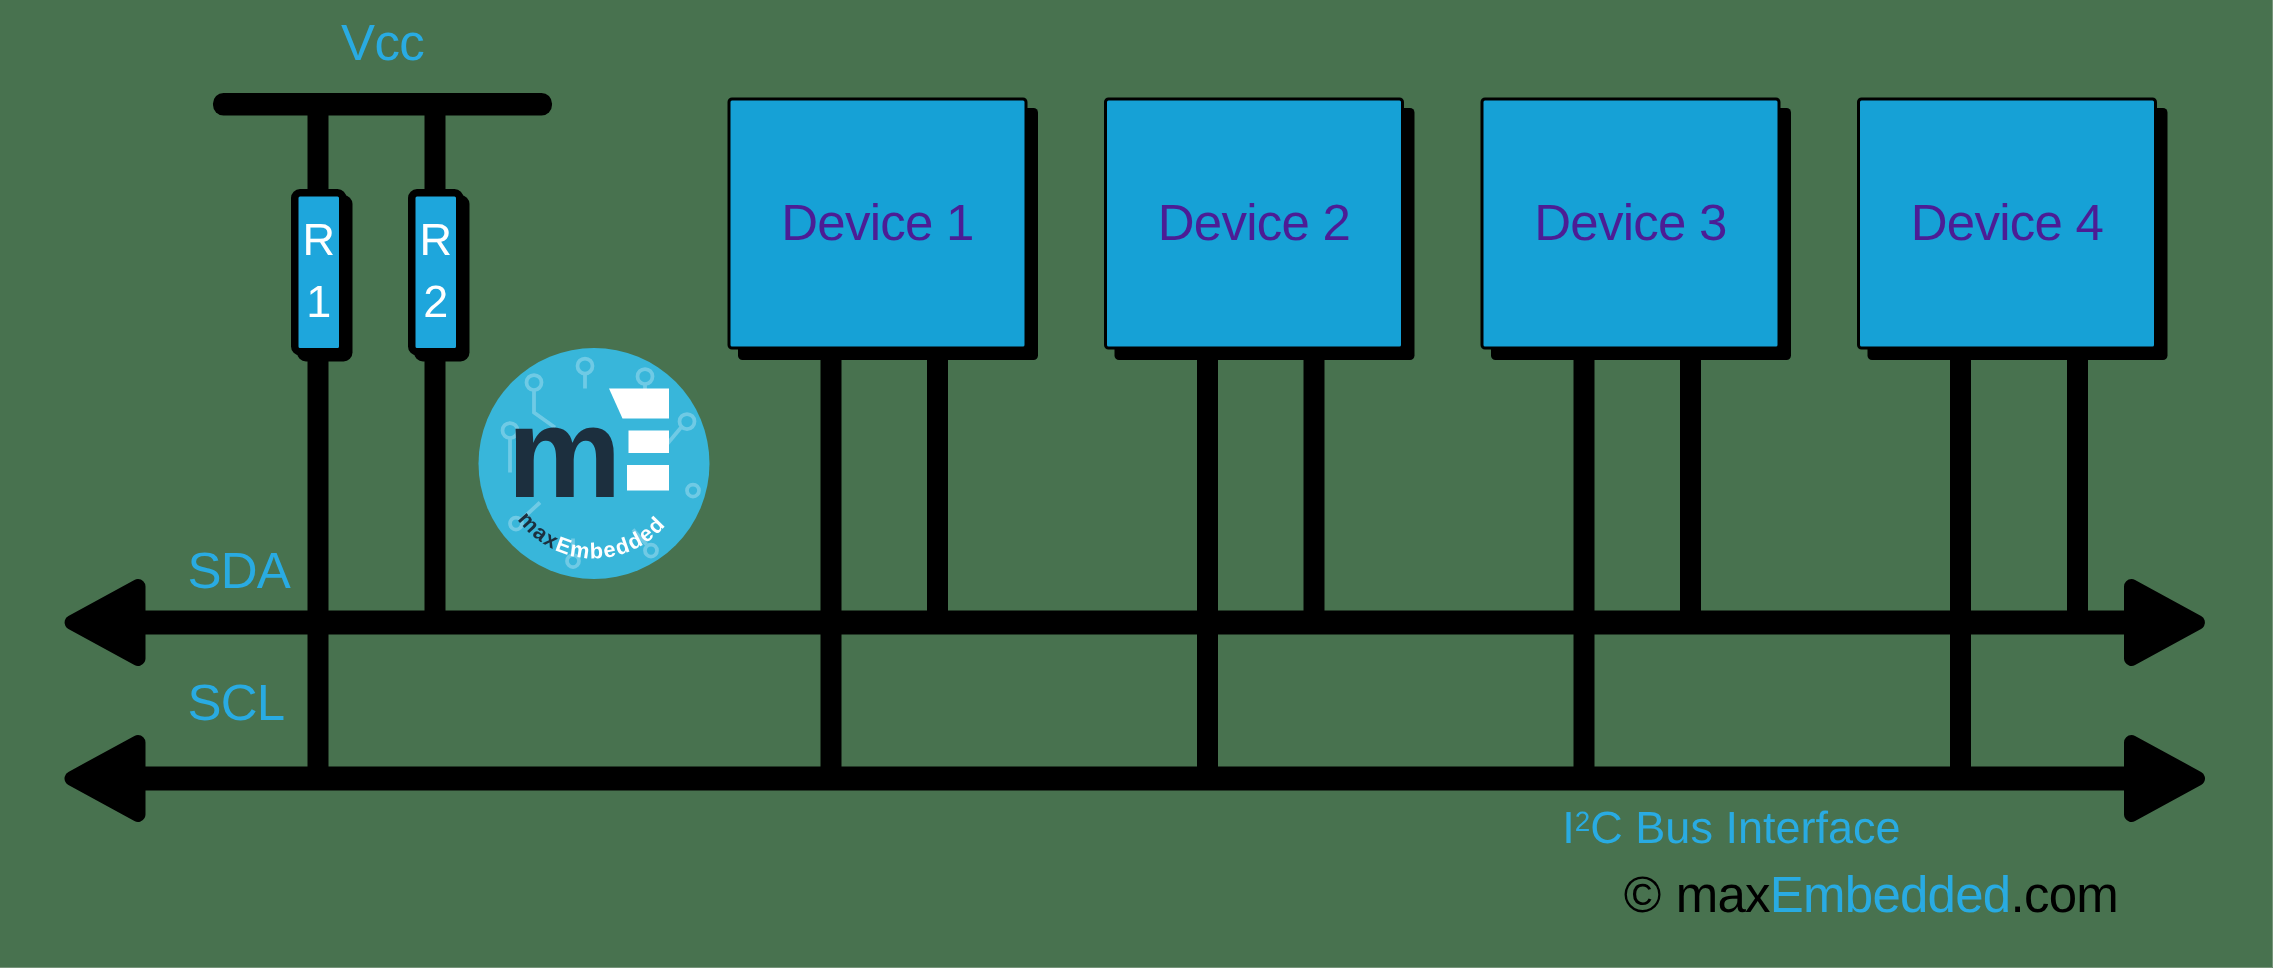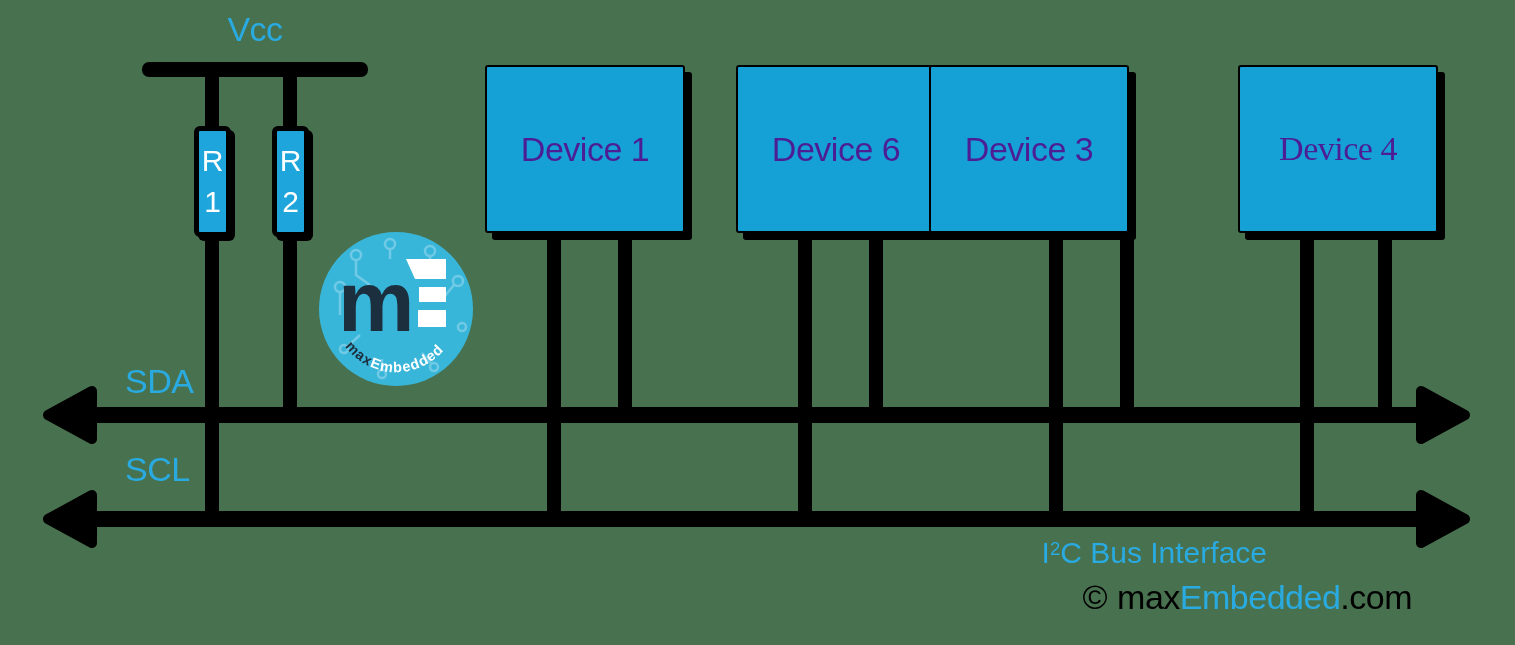--- a/index.html
+++ b/index.html
@@ -41,22 +41,22 @@
     top:65px;
     background:#16A1D6;
     border:2px solid #000;
     border-radius:3px;
     box-shadow:7px 7px 0 #000;
     display:flex;align-items:center;justify-content:center;
     color:#4c1d95;font-size:34px;letter-spacing:-0.5px;
   }
   .device.d1{left:485px;}
   .device.d2{left:736px;}
-  .device.d3{left:929px;}
-  .device.d4{left:1238px;font-family:Liberation Serif, serif;}
+  .device.d3{left:987px;}
+  .device.d4{left:1238px;}
   .logo{position:absolute;z-index:4;left:318px;top:231px;width:156px;height:156px;}
   .footer{
     position:absolute;z-index:3;
     right:103px;top:536px;
   }
   .bus-title{
     color:#29ABE2;font-size:30px;letter-spacing:0;
   }
   .bus-title .sup{font-size:0.62em;position:relative;top:-0.45em;}
   .copyright{
@@ -112,21 +112,21 @@
   </div>
   <div class="resistor r2">
     <span>R</span>
     <span>2</span>
   </div>
 
   <div class="device d1">
     <span>Device 1</span>
   </div>
   <div class="device d2">
-    <span>Device 6</span>
+    <span>Device 2</span>
   </div>
   <div class="device d3">
     <span>Device 3</span>
   </div>
   <div class="device d4">
     <span>Device 4</span>
   </div>
 
   <svg class="logo" viewBox="0 0 156 156" xmlns="http://www.w3.org/2000/svg" xmlns:xlink="http://www.w3.org/1999/xlink">
     <circle cx="78" cy="78" r="77" fill="#38B6DA"></circle>

